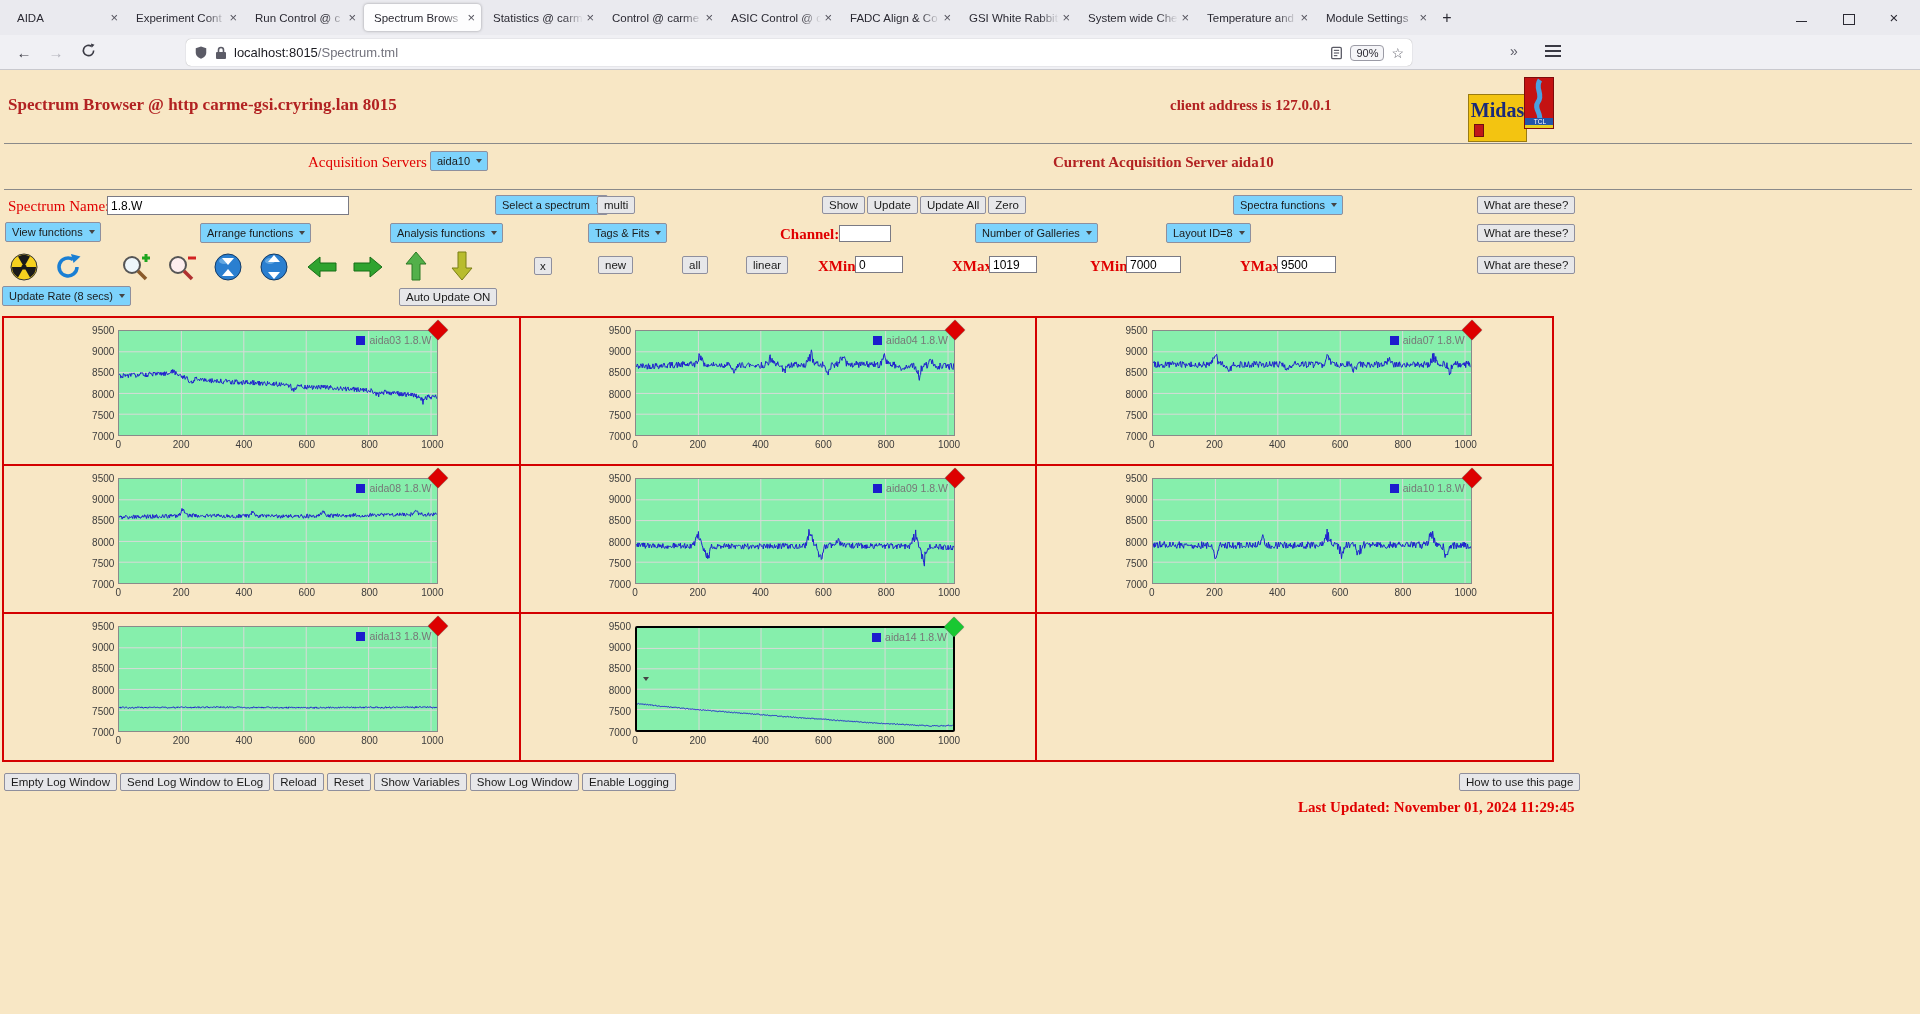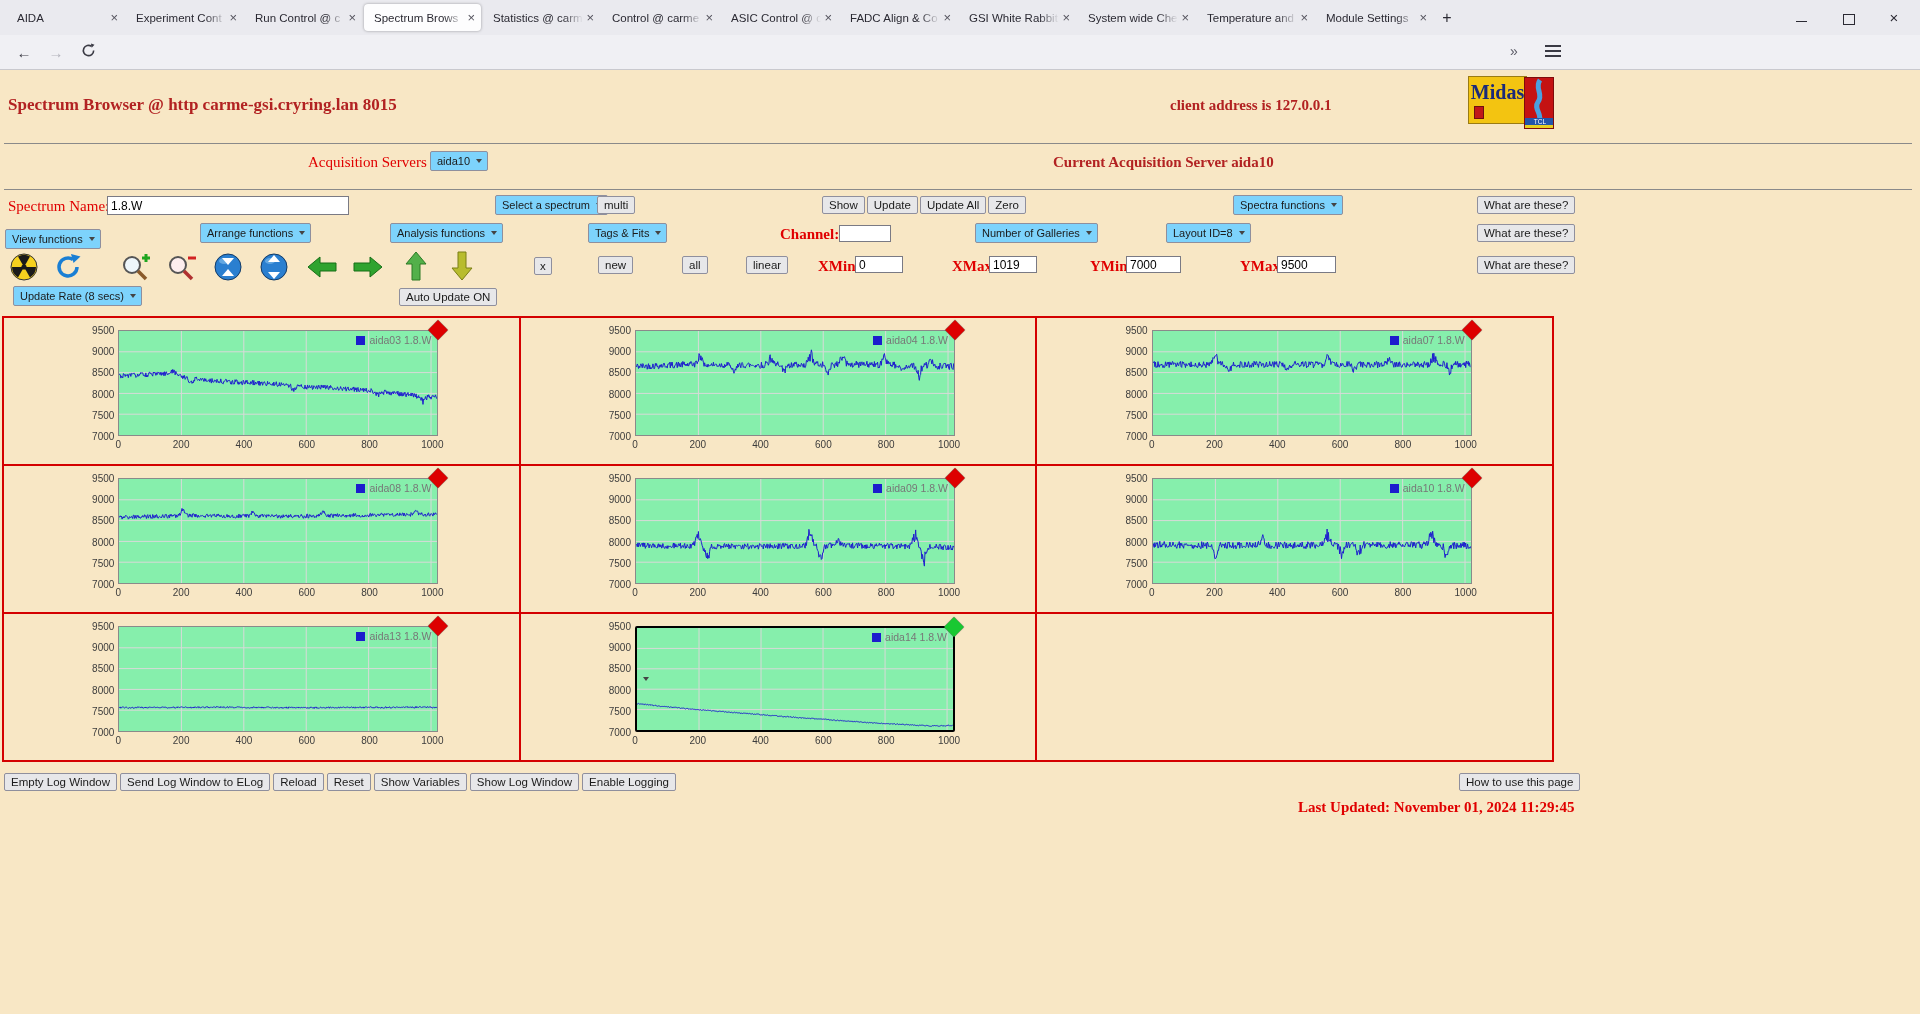--- a/index.html
+++ b/index.html
@@ -65,21 +65,21 @@
   .xlabels{position:absolute;left:36px;top:109px;width:320px;height:13px}
   .xlabels span{position:absolute;font-size:10px;color:#3c3c3c;transform:translateX(-50%)}
   .legend{position:absolute;top:3px;right:6px;font-size:10.5px;color:#777;display:flex;align-items:center;gap:4px}
   .legend .sw{width:9px;height:9px}
   .diamond{position:absolute;top:-8px;right:-8px;width:14px;height:14px;transform:rotate(45deg);box-shadow:0 0 1px #333;z-index:3}
 
   
   .footbtns{position:absolute;left:4px;top:703px;display:flex;gap:3px}
 
   
-  .midaslogo{position:absolute;left:1468px;top:6px;width:59px;height:48px;background:#f3c411;border:1px solid #9a7b12;
+  .midaslogo{position:absolute;left:1468px;top:24px;width:59px;height:48px;background:#f3c411;border:1px solid #9a7b12;
     font-family:"Liberation Serif",serif;color:#1a2a7a;text-align:center;overflow:hidden}
   .midaslogo .m1{font-size:20px;font-weight:bold;line-height:22px;margin-top:4px}
   .midaslogo .crest{position:absolute;left:5px;bottom:4px;width:10px;height:13px;background:#c01818;border:1px solid #701010}
   .tcllogo{position:absolute;left:1524px;top:7px;width:30px;height:52px;background:#c41212;border:1px solid #7e0b0b;overflow:hidden}
   .tcllogo svg{display:block}
 </style>
 </head>
 <body>
 
 <div class="chrome">
@@ -143,20 +143,38 @@
   </div>
   <div class="navbar">
     <span class="navico" style="left:12px">←</span>
     <span class="navico disabled" style="left:44px">→</span>
     <span class="navico" style="left:76px">
       <svg width="15" height="15" viewBox="0 0 16 16">
           <path d="M13.5 8a5.5 5.5 0 1 1-2.2-4.4" fill="none" stroke="#3a3a44" stroke-width="1.7"></path>
           <polygon points="10.6,0.6 14.4,1.8 11.4,5" fill="#3a3a44"></polygon>
         </svg>
     </span>
+    <div class="urlbar">
+      <svg width="14" height="15" viewBox="0 0 16 16">
+          <path d="M8 1 L14 3 V8 c0 4 -3 6 -6 7 c-3 -1 -6 -3 -6 -7 V3 Z" fill="#5b5b66"></path>
+        </svg>
+      <svg width="12" height="14" viewBox="0 0 12 14">
+          <rect x="1" y="6" width="10" height="7" rx="1" fill="#5b5b66"></rect>
+          <path d="M3.5 6 V4 a2.5 2.5 0 0 1 5 0 V6" fill="none" stroke="#5b5b66" stroke-width="1.6"></path>
+        </svg>
+      <span class="urltext"><span class="host">localhost:8015</span><span class="path">/Spectrum.tml</span></span>
+      <svg width="13" height="14" viewBox="0 0 14 16">
+          <rect x="1.5" y="1.5" width="11" height="13" rx="1.5" fill="none" stroke="#5b5b66" stroke-width="1.5"></rect>
+          <line x1="4" y1="5" x2="10" y2="5" stroke="#5b5b66" stroke-width="1.3"></line>
+          <line x1="4" y1="8" x2="10" y2="8" stroke="#5b5b66" stroke-width="1.3"></line>
+          <line x1="4" y1="11" x2="8" y2="11" stroke="#5b5b66" stroke-width="1.3"></line>
+        </svg>
+      <span class="zoompill">90%</span>
+      <span class="star">☆</span>
+    </div>
     <span class="ovfl">»</span>
     <span class="hamb">
         <i></i>
         <i></i>
         <i></i>
       </span>
   </div>
 </div>
 
 <div class="page">
@@ -197,21 +215,21 @@
     <button>Show</button>
     <button>Update</button>
     <button>Update All</button>
     <button>Zero</button>
   </div>
   <div class="abs sel" style="left:1233px;top:125px">
       <span>Spectra functions</span>
     </div>
   <button class="abs" style="left:1477px;top:126px">What are these?</button>
 
-  <div class="abs sel" style="left:5px;top:159px">
+  <div class="abs sel" style="left:5px;top:152px">
       <span>View functions</span>
     </div>
   <div class="abs sel" style="left:200px;top:153px">
       <span>Arrange functions</span>
     </div>
   <div class="abs sel" style="left:390px;top:153px">
       <span>Analysis functions</span>
     </div>
   <div class="abs sel" style="left:588px;top:153px">
       <span>Tags &amp; Fits</span>
@@ -305,21 +323,21 @@
   <div class="abs rser b" style="left:818px;top:188px">XMin</div>
   <input class="abs" type="text" style="left: 855px; top: 186px; width: 48px; height: 17px;" value="0">
   <div class="abs rser b" style="left:952px;top:188px">XMax</div>
   <input class="abs" type="text" style="left: 989px; top: 186px; width: 48px; height: 17px;" value="1019">
   <div class="abs rser b" style="left:1090px;top:188px">YMin</div>
   <input class="abs" type="text" style="left: 1126px; top: 186px; width: 55px; height: 17px;" value="7000">
   <div class="abs rser b" style="left:1240px;top:188px">YMax</div>
   <input class="abs" type="text" style="left: 1277px; top: 186px; width: 59px; height: 17px;" value="9500">
   <button class="abs" style="left:1477px;top:186px">What are these?</button>
 
-  <div class="abs sel" style="left:13px;top:216px">
+  <div class="abs sel" style="left:2px;top:216px">
       <span>Update Rate (8 secs)</span>
     </div>
   <button class="abs" style="left:399px;top:218px">Auto Update ON</button>
 
   <div class="gallery">
       <div class="gcell">
         <div class="plotwidget">
           <div class="ylabels">
             <span style="top: 101px;">7000</span>
             <span style="top: 79.8px;">7500</span>

